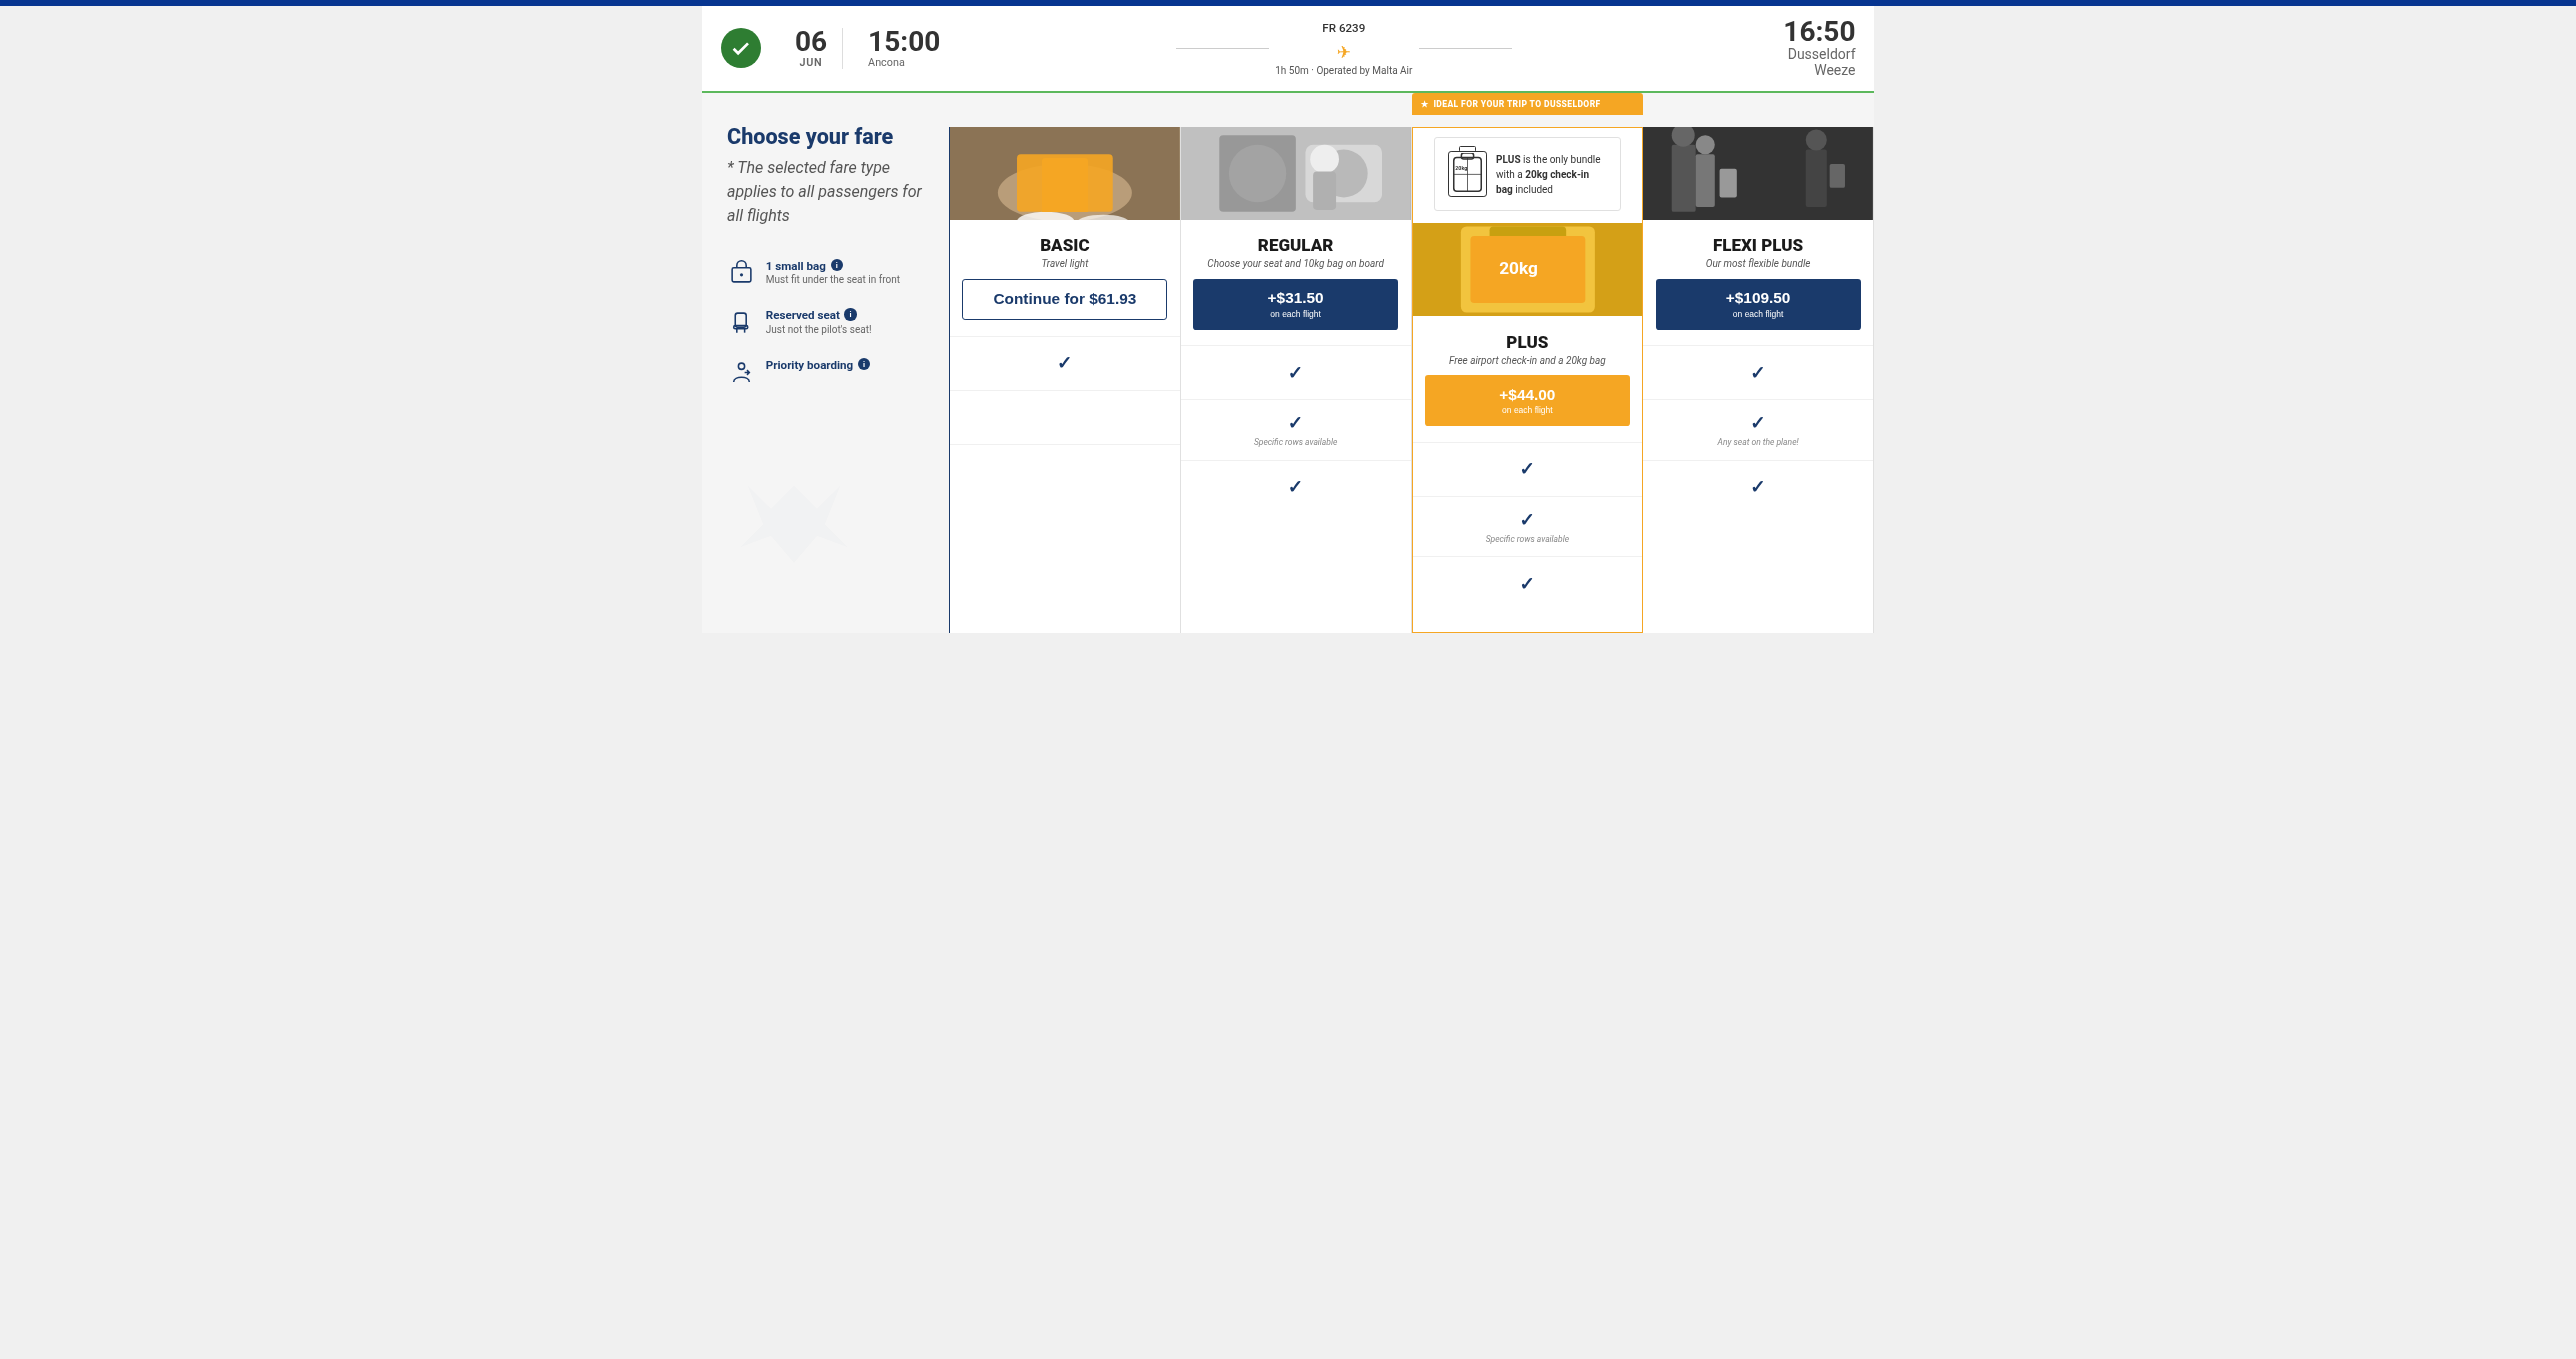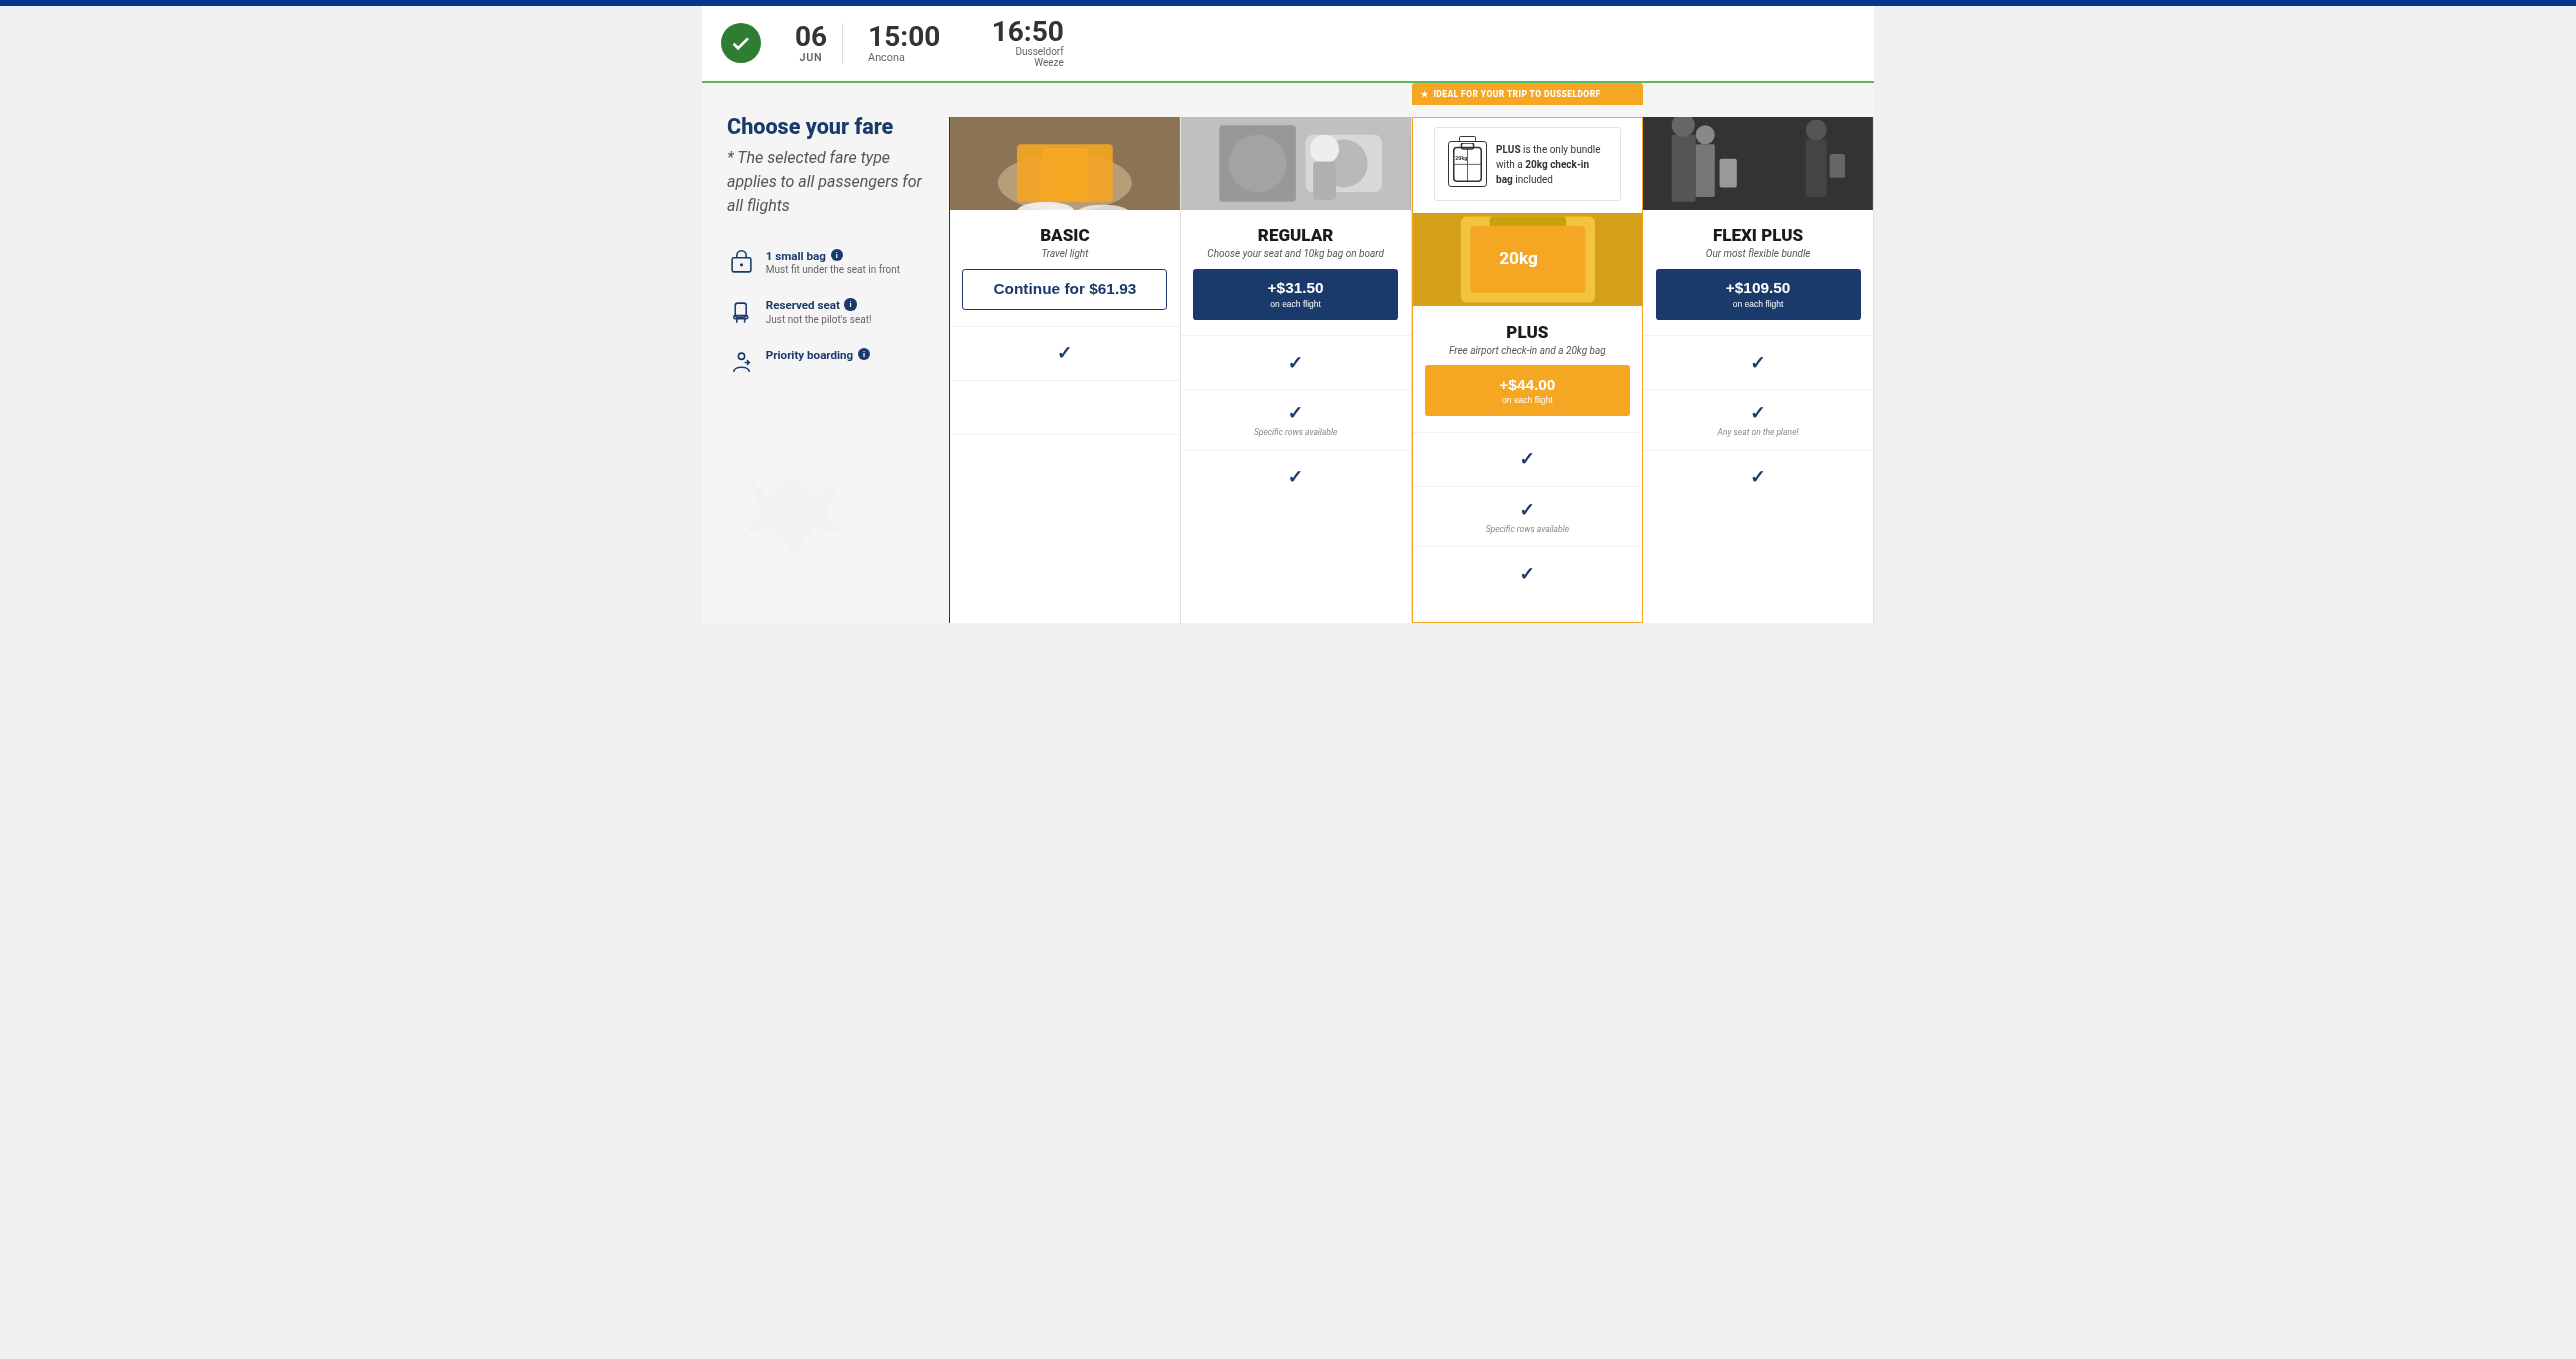--- a/index.html
+++ b/index.html
@@ -110,21 +110,21 @@
 
     .arrival-block .time {
       font-size: 28px;
       font-weight: 700;
       color: #333;
       line-height: 1;
       margin-left: 36px;
     }
 
     .arrival-block .city {
-      font-size: 10px;
+      font-size: 14px;
       color: #666;
       text-align: right;
     }
 
     
     .main-content {
       display: flex;
       background: #f5f5f5;
       min-height: 540px;
     }
@@ -447,20 +447,29 @@
     <div class="date-block">
       <div class="day">06</div>
       <div class="month">JUN</div>
     </div>
 
     <div class="departure-block">
       <div class="time">15:00</div>
       <div class="city">Ancona</div>
     </div>
 
+    <div class="flight-line" style="flex:1; display:flex; align-items:center; gap:6.2px; justify-content:center; margin:0 15.4px;">
+      <div class="flight-line-bar"></div>
+      <div style="display:flex; flex-direction:column; align-items:center; gap:3.1px;">
+        <div class="flight-number">FR 6239</div>
+        <div style="color:#f5a623; font-size:17px;">✈</div>
+        <div class="flight-duration">1h 50m · Operated by Malta Air</div>
+      </div>
+      <div class="flight-line-bar"></div>
+    </div>
 
     <div class="arrival-block">
       <div class="time">16:50</div>
       <div class="city">Dusseldorf</div>
       <div class="city">Weeze</div>
     </div>
   </div>
 
   <div class="main-content">
 

